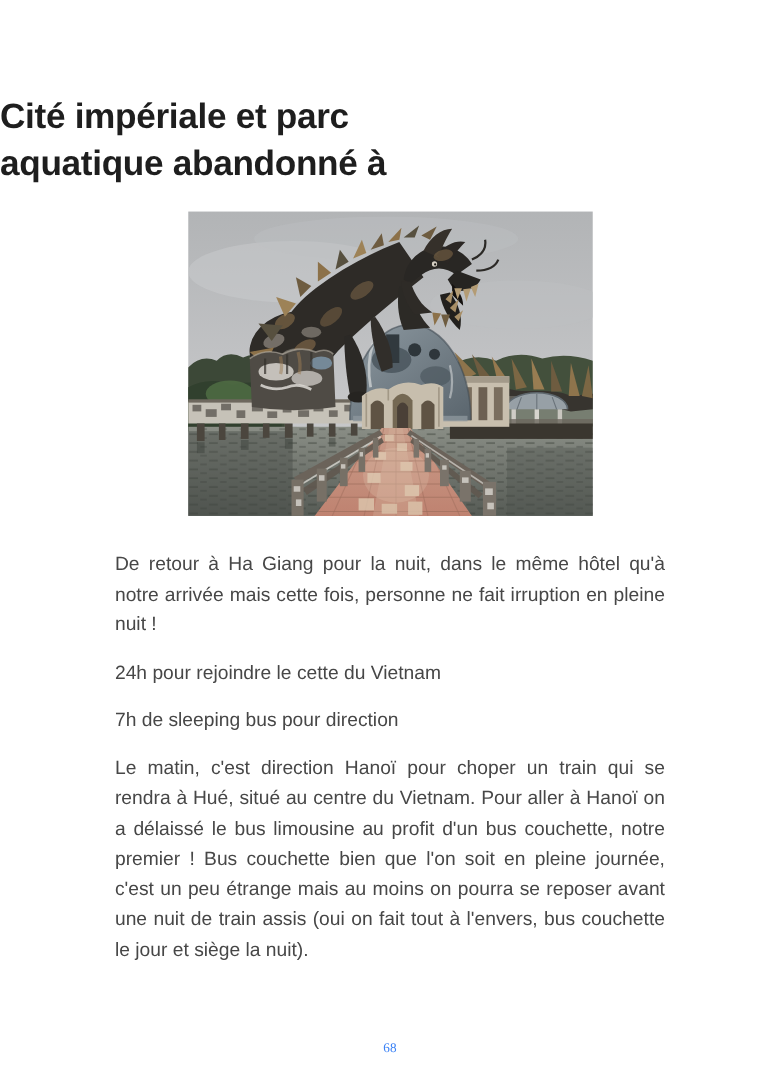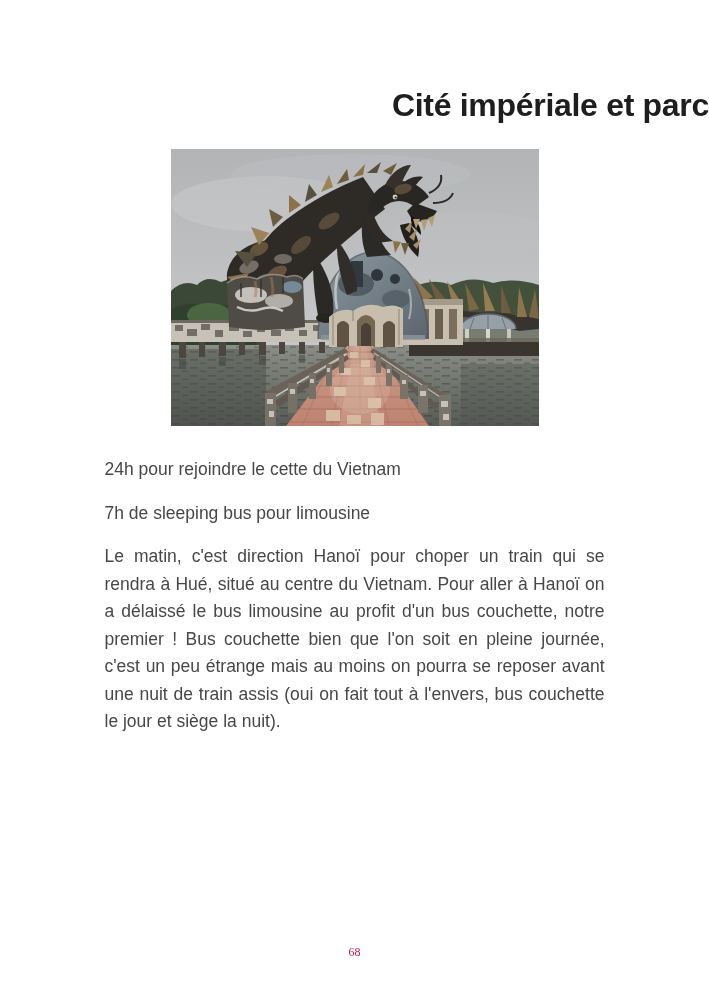--- a/index.html
+++ b/index.html
@@ -7,21 +7,21 @@
     position:relative;
     width:709px; height:992px;
     margin:0 auto;
     background:#ffffff;
     font-family:"Liberation Sans", sans-serif;
     overflow:hidden;
   }
   .title {
     margin:0;
     padding-top:84px;
-    text-align:right;
+    text-align:left;
     font-size:32px;
     line-height:43px;
     font-weight:700;
     color:#1e1e1e;
     letter-spacing:-0.3px;
   }
   .title-line { display:block; }
   .photo {
     width:368px; height:277px;
     margin:22px auto 0;
@@ -36,30 +36,31 @@
     color:#474747;
   }
   .para { margin:0 0 16px 0; }
   .para.justify { text-align:justify; }
   .page-number {
     position:absolute;
     left:0; right:0; bottom:32px;
     text-align:center;
     font-family:"Liberation Serif", serif;
     font-size:12px;
-    color:#be185d;
+    color:#3b82f6;
   }
 </style>
 </head>
 <body>
 
 <div class="page">
 
   <h1 class="title">
     <span class="title-line">Cité impériale et parc</span>
+    <span class="title-line">aquatique abandonné à</span>
   </h1>
 
   <figure class="photo" style="margin:22px auto 0;">
     <svg viewBox="0 0 368 277" width="368" height="277" role="img">
       <defs>
         <linearGradient id="sky" x1="0" y1="0" x2="0" y2="1">
           <stop offset="0" stop-color="#b2b4b6"></stop>
           <stop offset="0.6" stop-color="#c4c5c7"></stop>
           <stop offset="1" stop-color="#cbccce"></stop>
         </linearGradient>
@@ -336,20 +337,21 @@
             <rect x="272" y="265" width="6" height="6"></rect>
           <rect x="249" y="242" width="6" height="5"></rect>
             <rect x="231" y="231" width="4" height="4"></rect>
           <rect x="216" y="220" width="3" height="4"></rect>
         </g>
       </g>
     </svg>
   </figure>
 
   <div class="body-text">
+    <p class="para justify">De retour à Ha Giang pour la nuit, dans le même hôtel qu'à notre arrivée mais cette fois, personne ne fait irruption en pleine nuit !</p>
     <p class="para">24h pour rejoindre le cette du Vietnam</p>
-    <p class="para">7h de sleeping bus pour limousine</p>
+    <p class="para">7h de sleeping bus pour direction</p>
     <p class="para justify">Le matin, c'est direction Hanoï pour choper un train qui se rendra à Hué, situé au centre du Vietnam. Pour aller à Hanoï on a délaissé le bus limousine au profit d'un bus couchette, notre premier ! Bus couchette bien que l'on soit en pleine journée, c'est un peu étrange mais au moins on pourra se reposer avant une nuit de train assis (oui on fait tout à l'envers, bus couchette le jour et siège la nuit).</p>
   </div>
 
   <div class="page-number">68</div>
 
 </div>
 
 </body></html>

